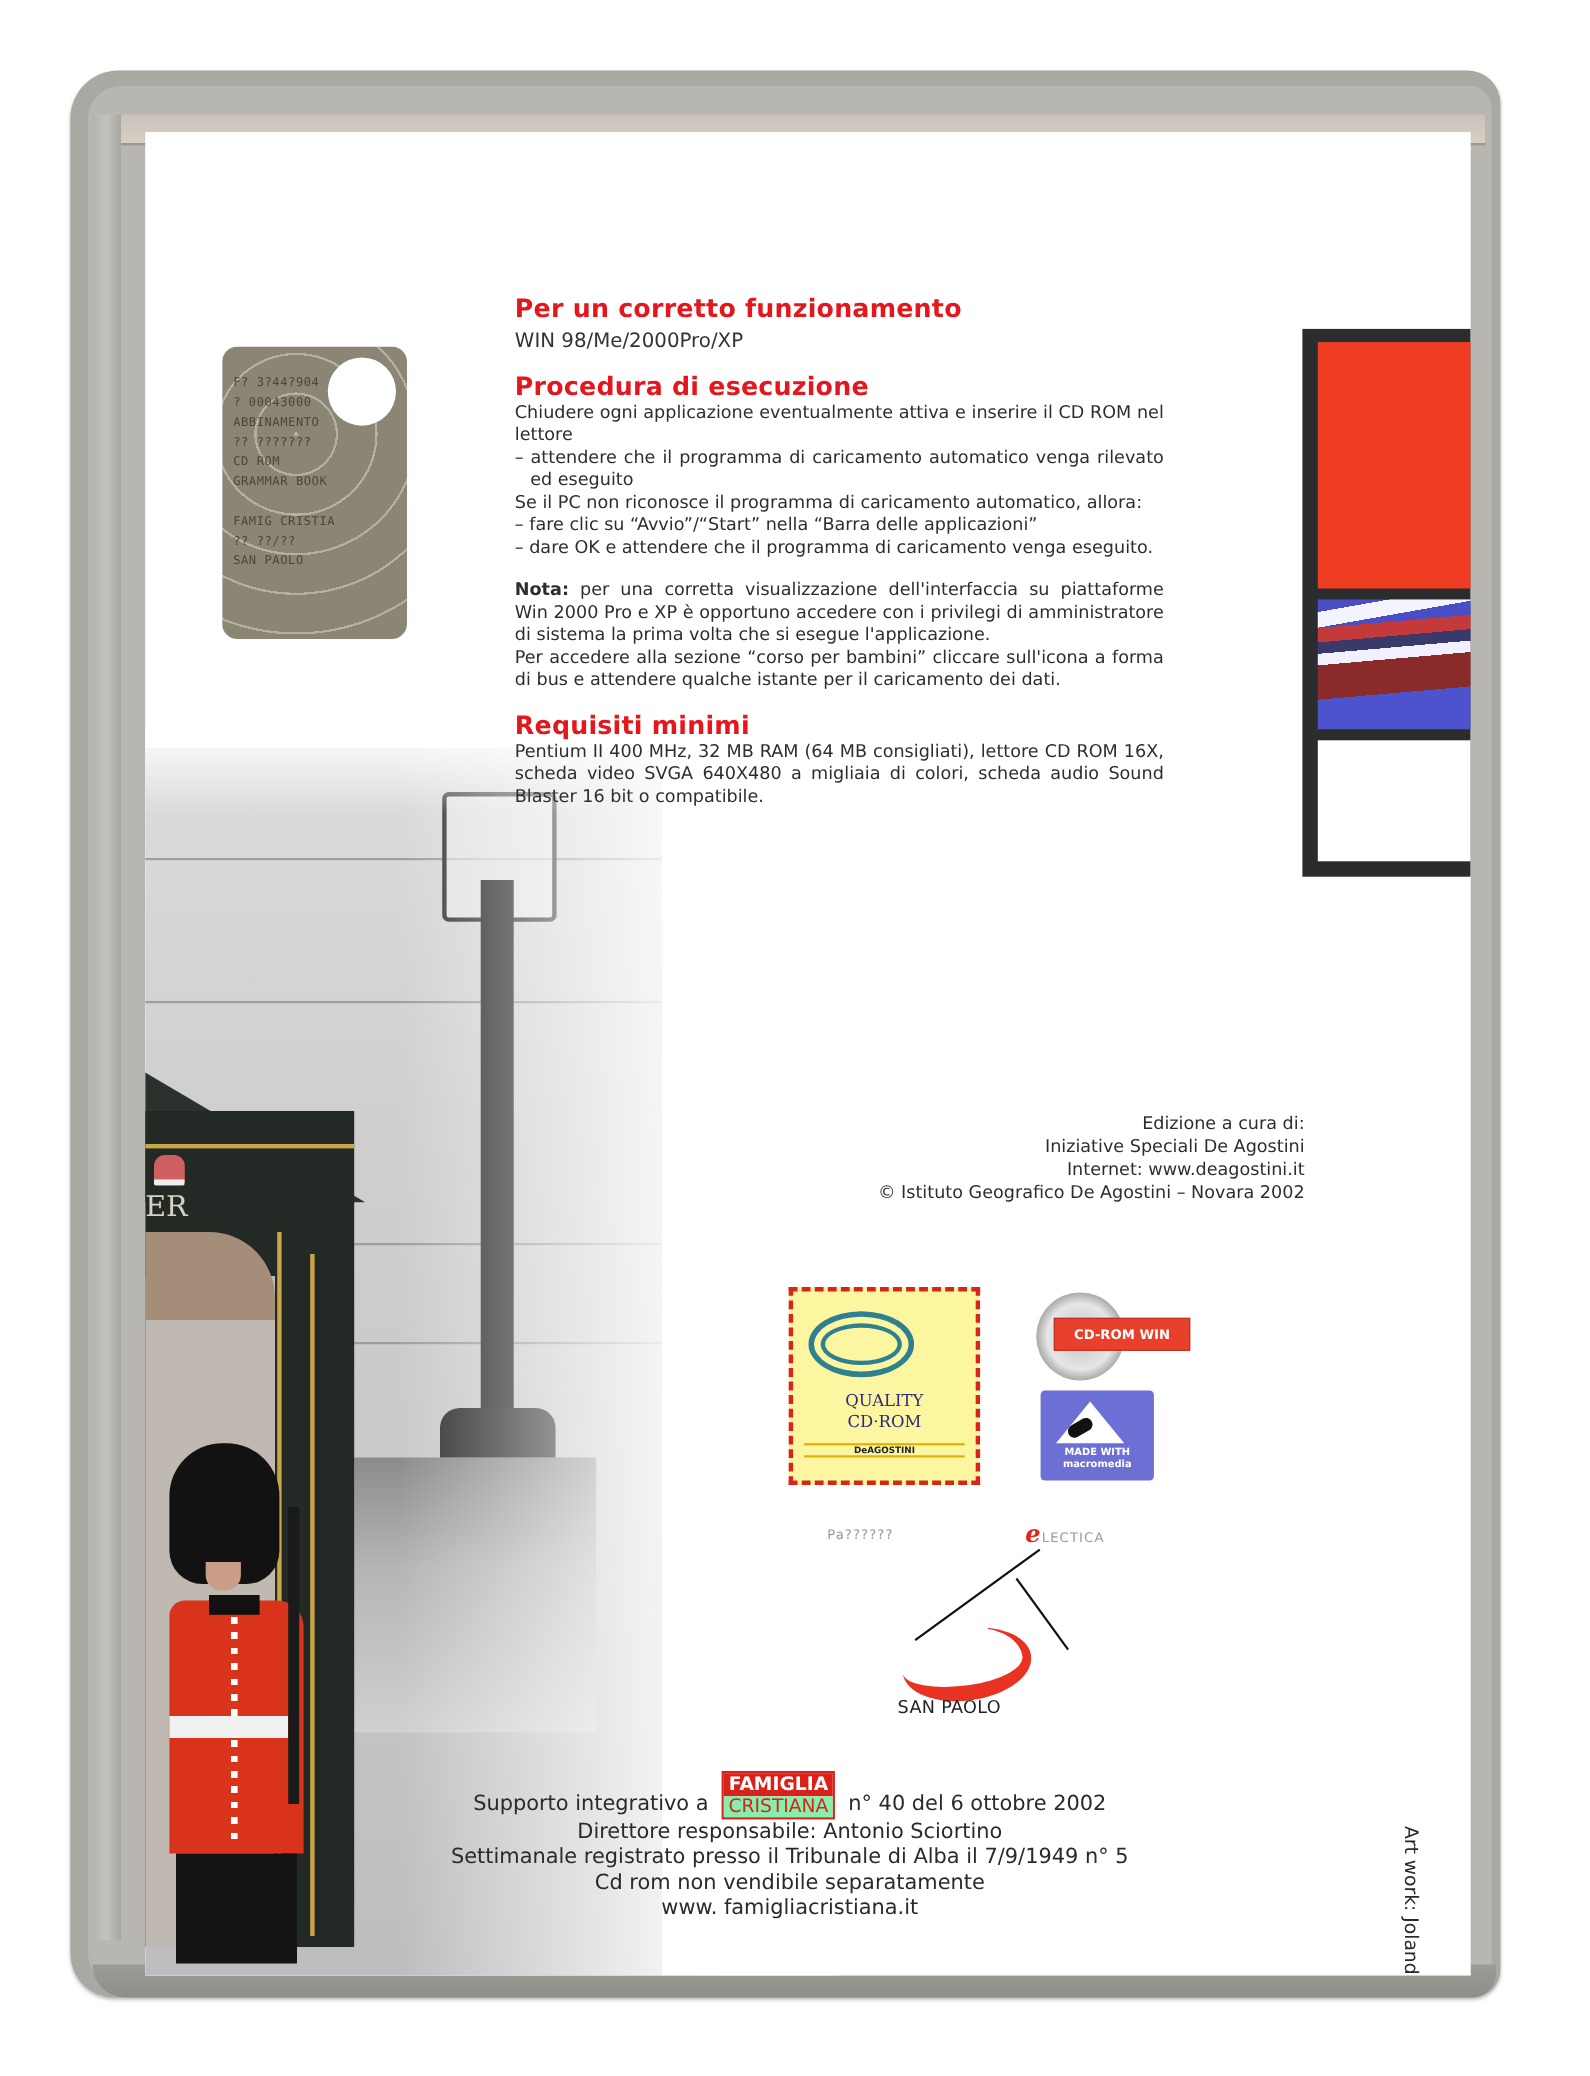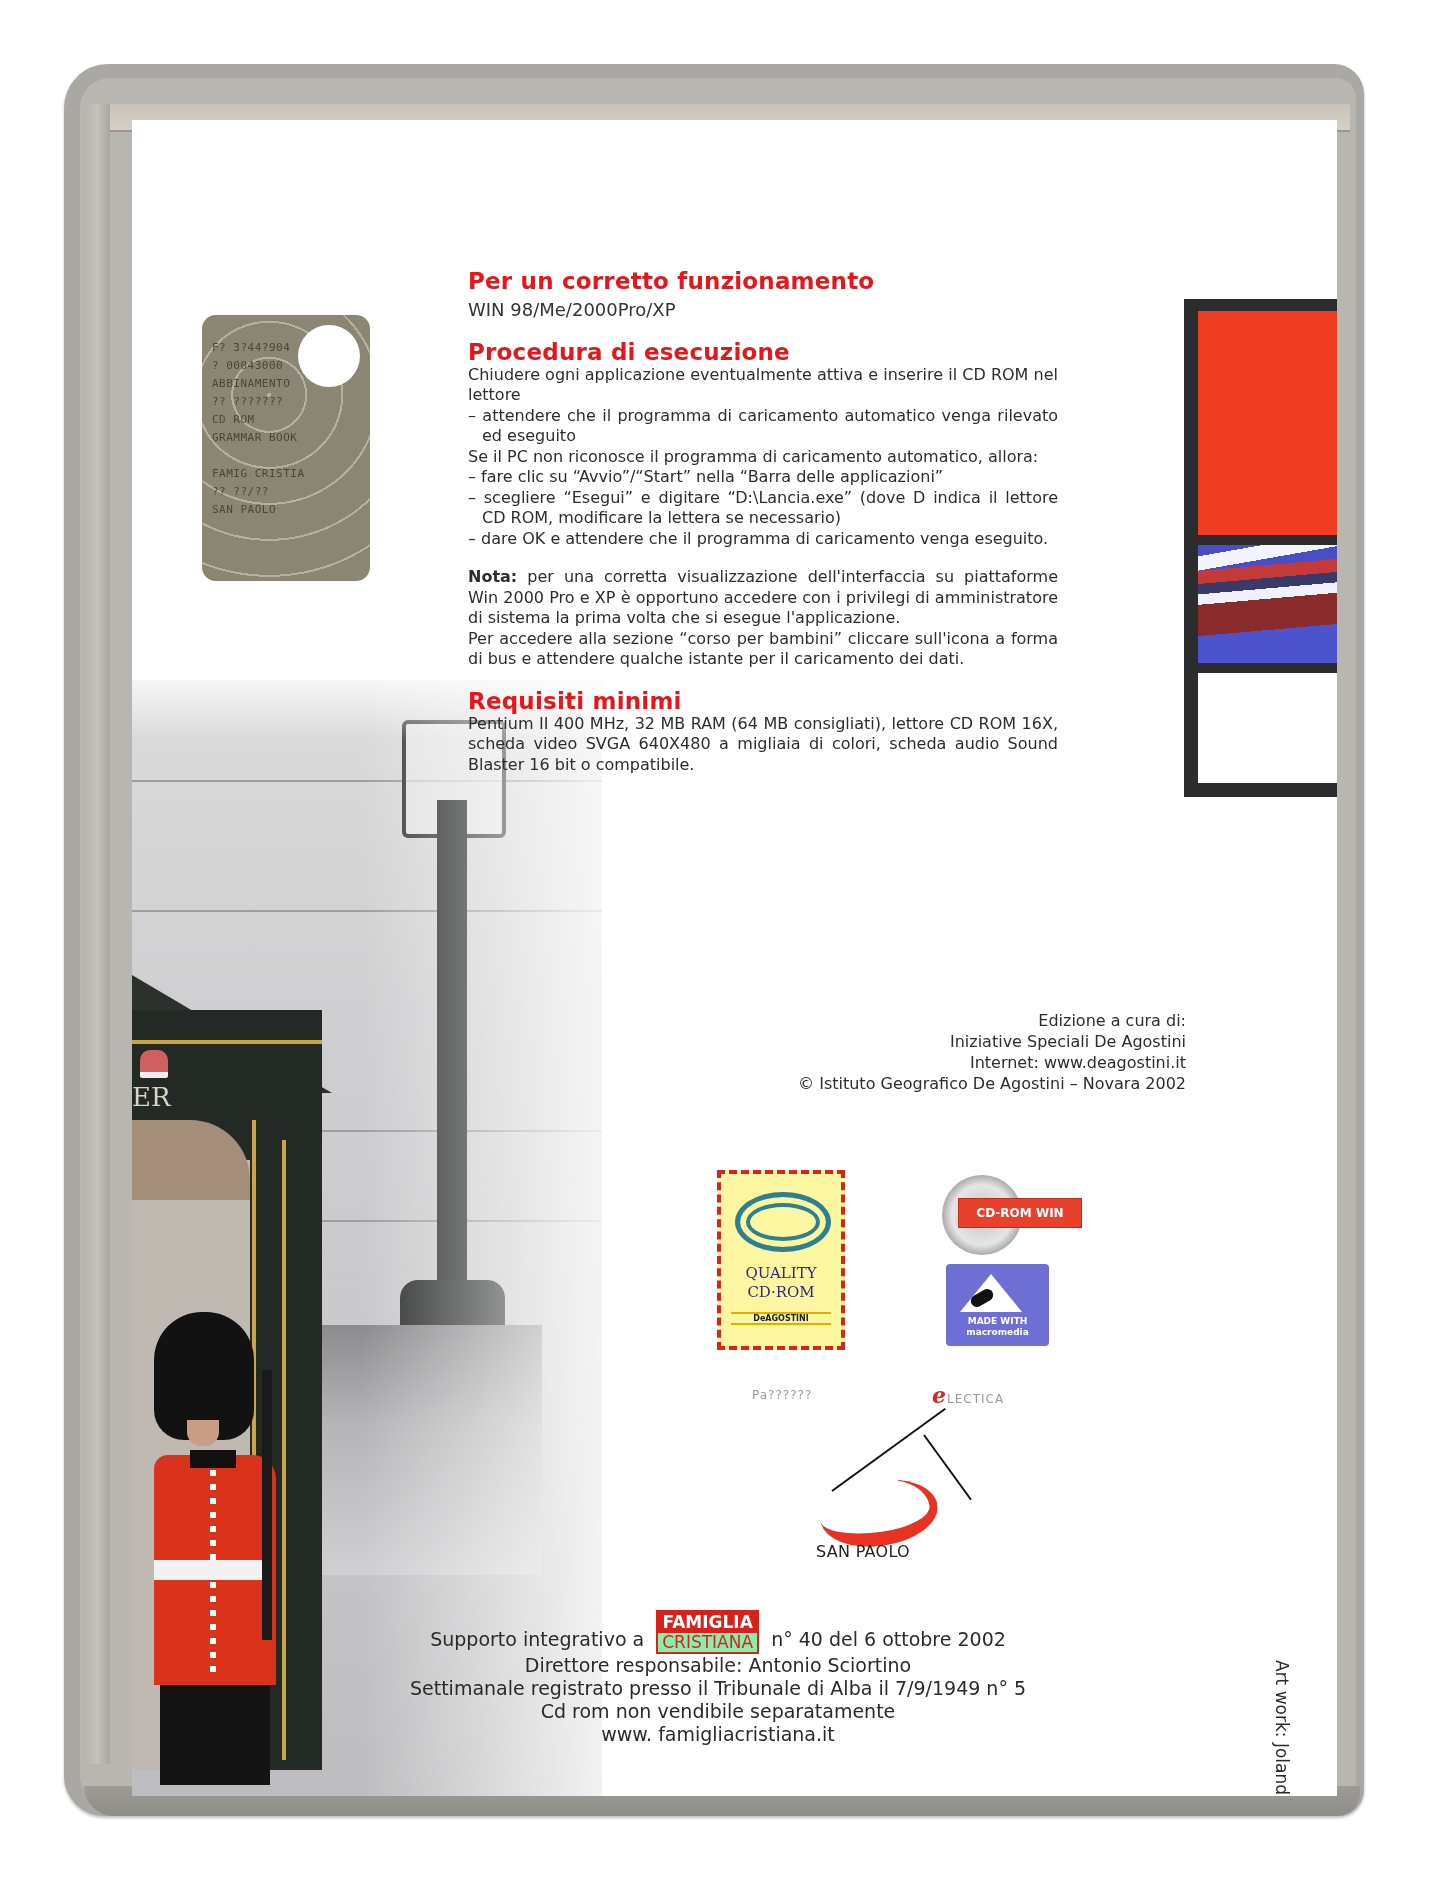--- a/index.html
+++ b/index.html
@@ -131,20 +131,21 @@
   .p-sys { font-size:18px; margin-top:6px; margin-bottom:18px; color:#333; }
   .ind { padding-left:14px; text-indent:-14px; }
   .nota-label { font-weight:bold; }
   .sec { margin-top:18px; }
   .credits { position:absolute; left:536px; top:890px; width:518px; text-align:right; font-size:16px; line-height:21px; color:#2d2d2d; }
 
   
   .logo-quality {
     position:absolute; left:585px; top:1050px; width:120px; height:172px; background:#fdf6a0;
     border:4px dashed #d8241c;
+    padding-left:46px;
   }
   .q-disc {
     position:absolute; left:14px; top:18px; width:86px; height:50px; border-radius:50%;
     border:5px solid #2e7f8f; box-shadow: inset 0 0 0 6px #fdf6a0, inset 0 0 0 10px #2e7f8f;
   }
   .q-title { position:absolute; left:0; right:0; top:90px; text-align:center; font-family:"DejaVu Serif", serif; font-size:15px; color:#2b2b7a; line-height:19px; }
   .q-brand { position:absolute; left:0; right:0; top:138px; text-align:center; font-size:8px; font-weight:bold; color:#222; border-top:2px solid #e0b000; border-bottom:2px solid #e0b000; margin:0 10px; }
   .logo-cdrom-disc {
     position:absolute; left:810px; top:1055px; width:80px; height:80px; border-radius:50%;
     background:radial-gradient(circle,#fff 0 8px,#ccc 9px,#e6e6e6 30px,#aaa 40px);
@@ -251,21 +252,20 @@
 
   <div class="content">
     <h2 class="h-red">Per un corretto funzionamento</h2>
     <p class="p p-sys">WIN 98/Me/2000Pro/XP</p>
 
     <h2 class="h-red">Procedura di esecuzione</h2>
     <p class="p">Chiudere ogni applicazione eventualmente attiva e inserire il CD ROM nel lettore</p>
     <p class="p ind">– attendere che il programma di caricamento automatico venga rilevato ed eseguito</p>
     <p class="p">Se il PC non riconosce il programma di caricamento automatico, allora:</p>
     <p class="p ind">– fare clic su “Avvio”/“Start” nella “Barra delle applicazioni”</p>
-    <p class="p ind">– scegliere “Esegui” e digitare “D:\Lancia.exe” (dove D indica il lettore CD ROM, modificare la lettera se necessario)</p>
     <p class="p ind">– dare OK e attendere che il programma di caricamento venga eseguito.</p>
 
     <p class="p sec"><span class="nota-label">Nota:</span> <span>per una corretta visualizzazione dell'interfaccia su piattaforme Win 2000 Pro e XP è opportuno accedere con i privilegi di amministratore di sistema la prima volta che si esegue l'applicazione.</span></p>
     <p class="p">Per accedere alla sezione “corso per bambini” cliccare sull'icona a forma di bus e attendere qualche istante per il caricamento dei dati.</p>
 
     <h2 class="h-red sec">Requisiti minimi</h2>
     <p class="p">Pentium II 400 MHz, 32 MB RAM (64 MB consigliati), lettore CD ROM 16X, scheda video SVGA 640X480 a migliaia di colori, scheda audio Sound Blaster 16 bit o compatibile.</p>
   </div>
 
   <div class="credits">

